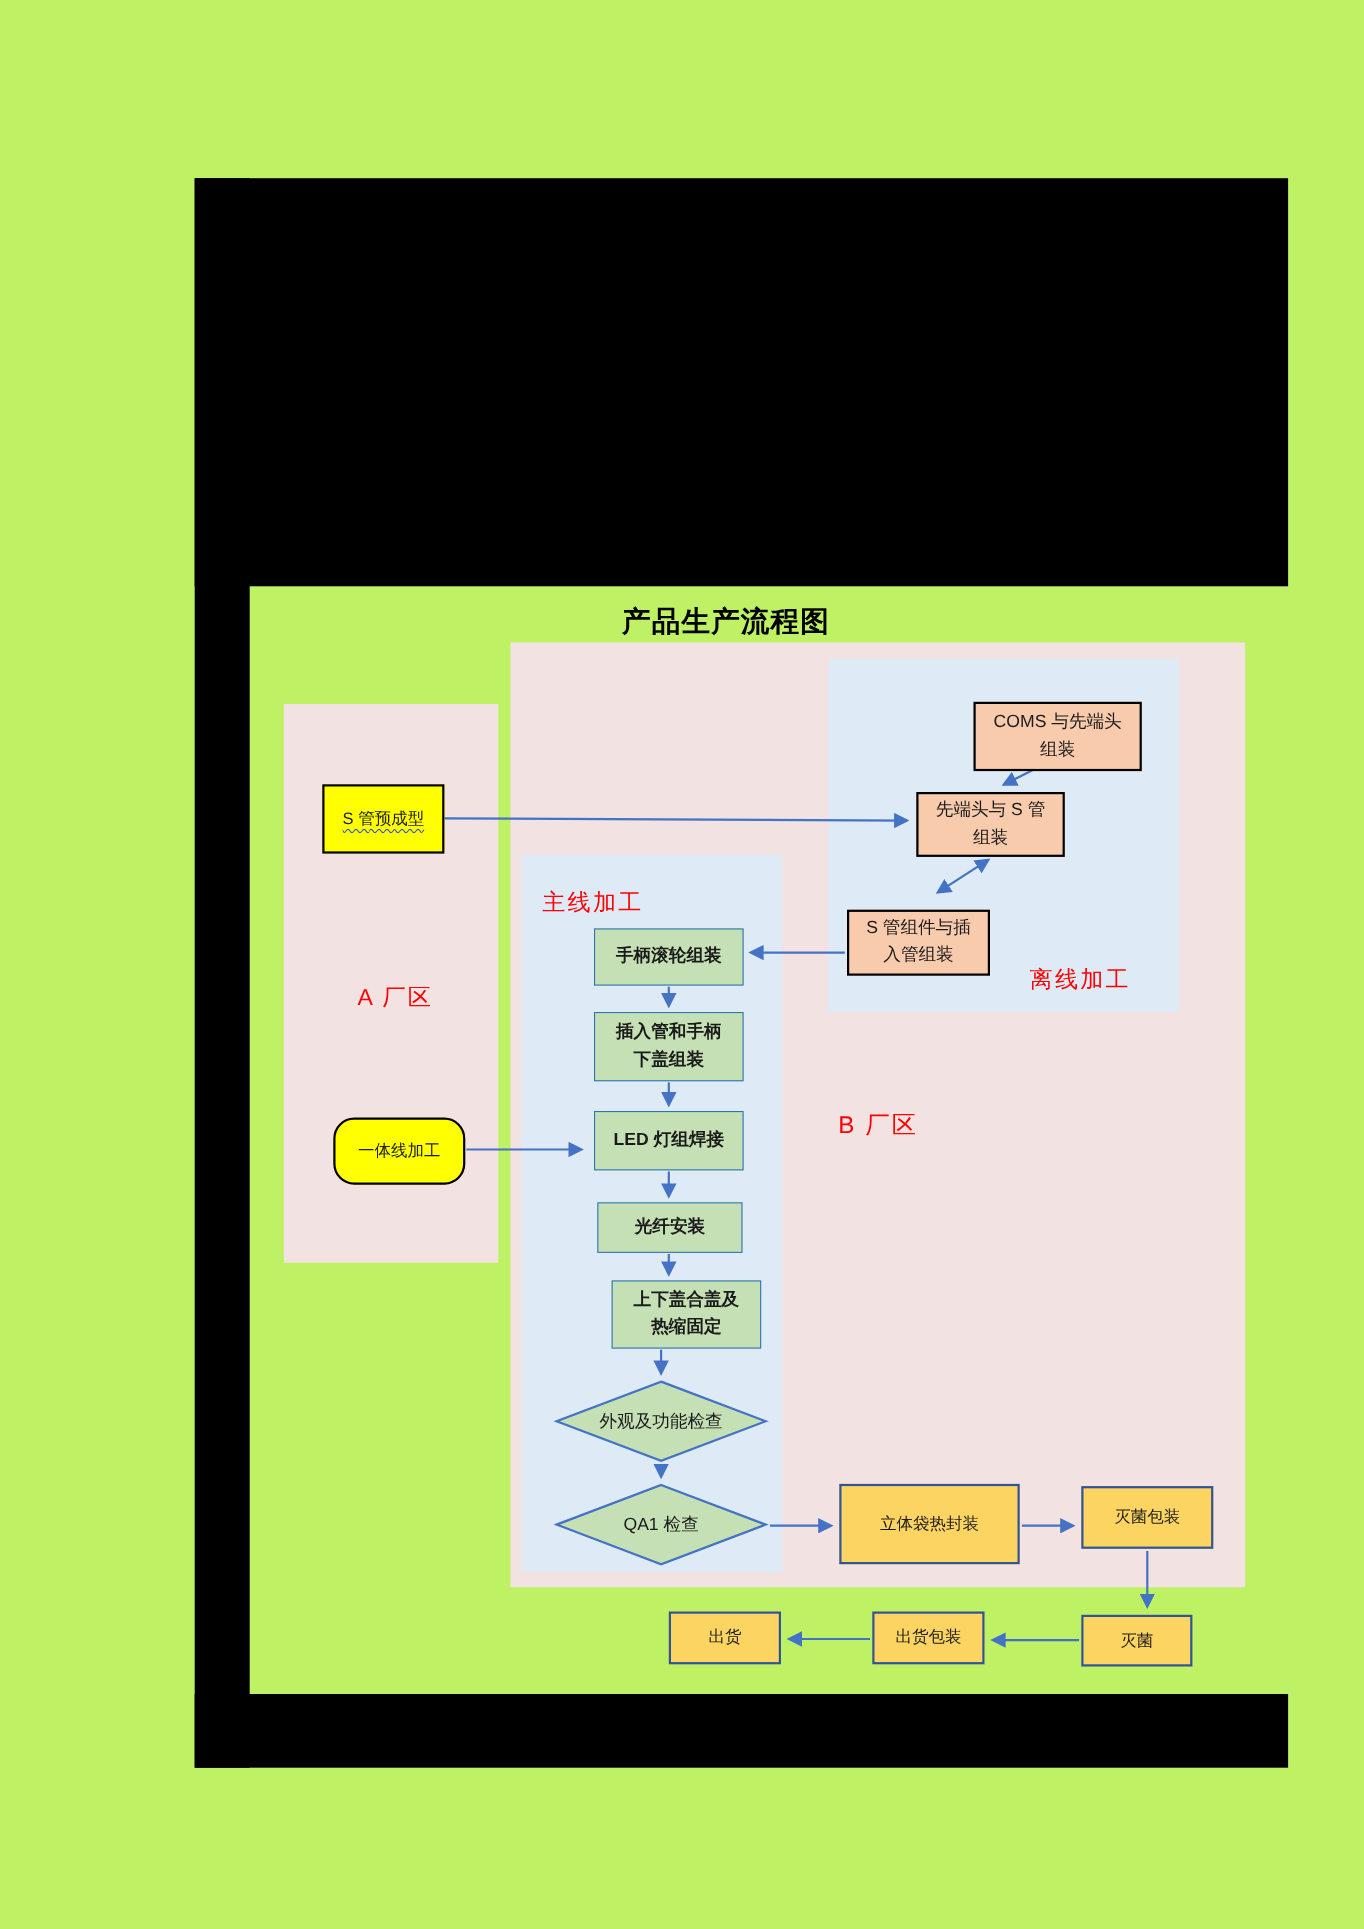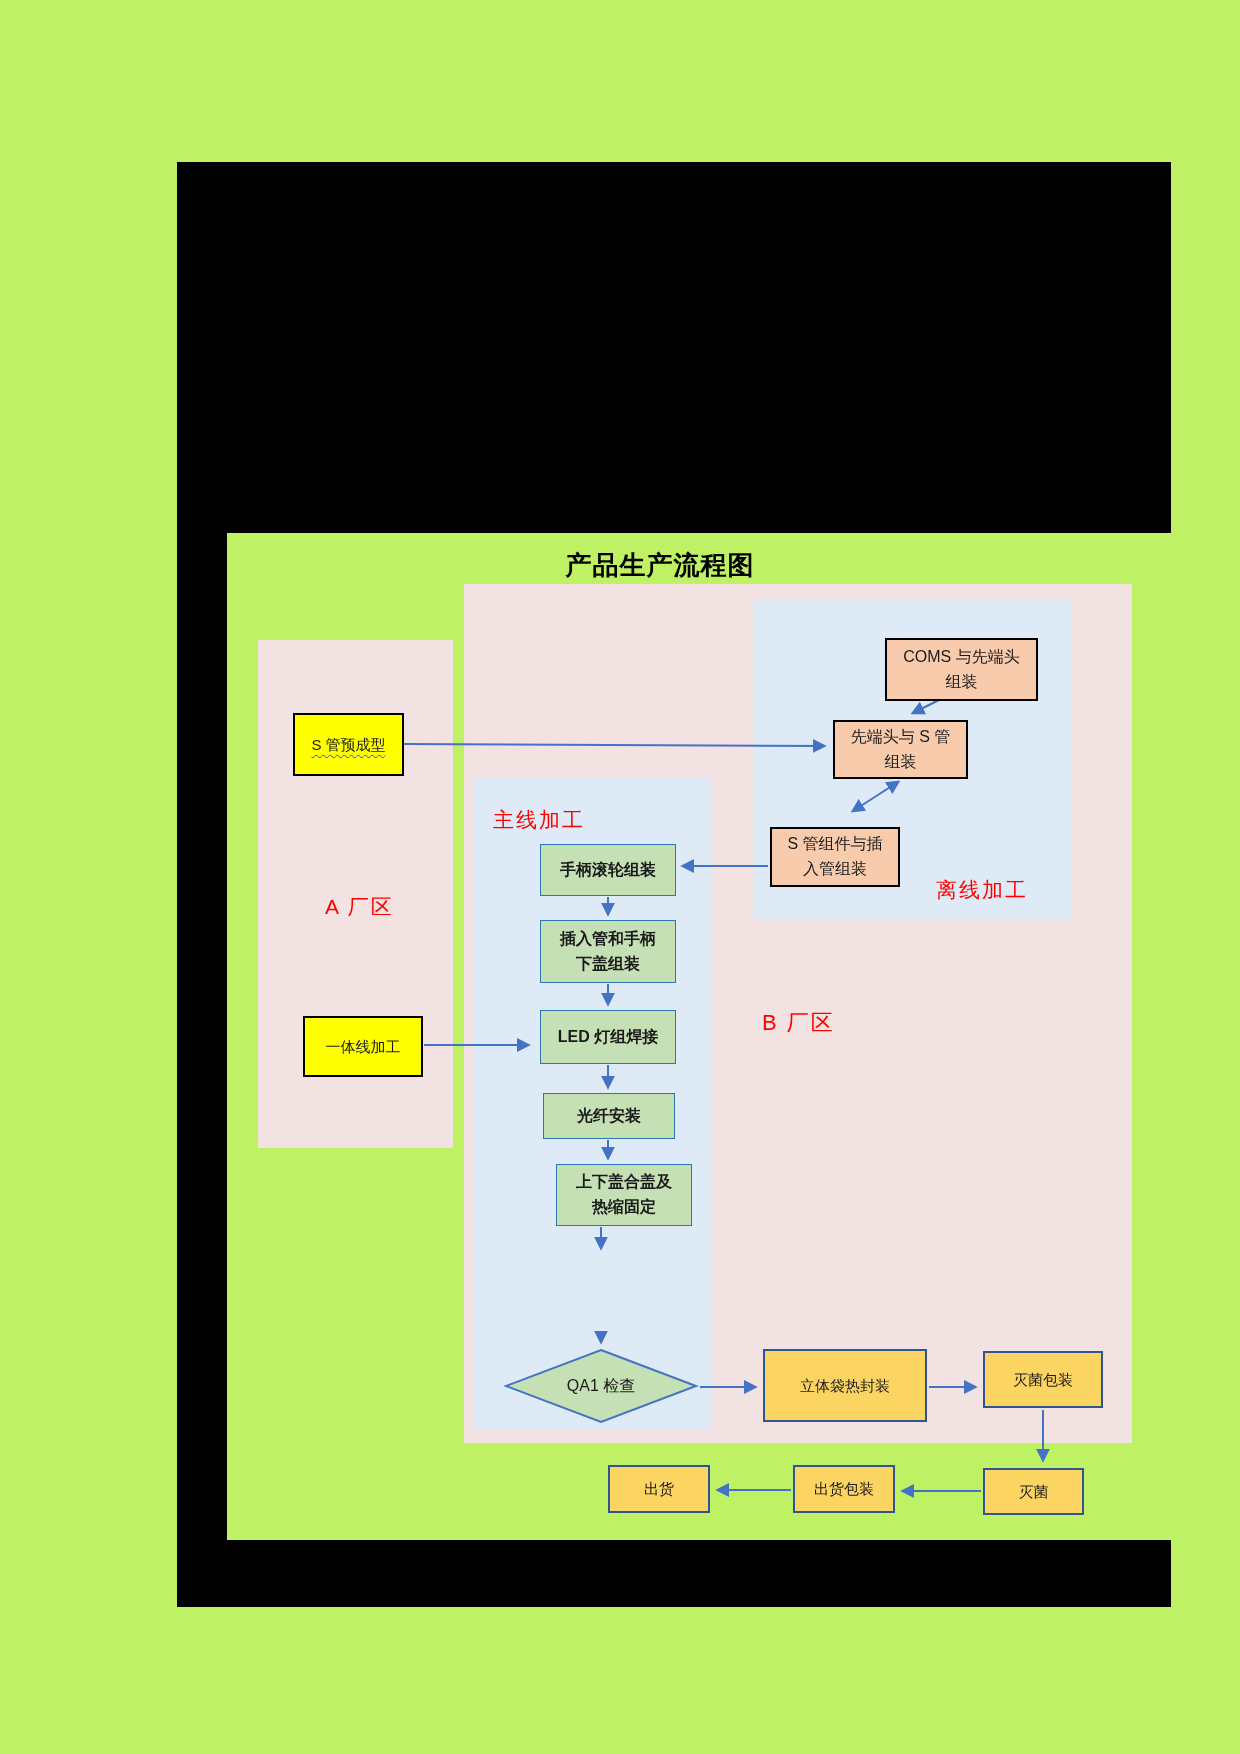--- a/index.html
+++ b/index.html
@@ -70,39 +70,45 @@
   </svg>
 
   <div class="rlabel" style="left:493px;top:806px;">主线加工</div>
   <div class="rlabel" style="left:325px;top:893px;">A 厂区</div>
   <div class="rlabel" style="left:936px;top:876px;">离线加工</div>
   <div class="rlabel" style="left:762px;top:1008px;font-size:22px;">B 厂区</div>
 
   <div class="node yellow" style="left:293px;top:713px;width:111px;height:63px;">
     <span class="squiggle">S 管预成型</span>
   </div>
-  <div class="node yellow" style="left:303px;top:1016px;width:120px;height:61px;">
+  <div class="node yellow" style="left:303px;top:1016px;width:120px;height:61px;border-radius:19px;">
     <span>一体线加工</span>
   </div>
 
   <div class="node orange" style="left:885px;top:622px;width:153px;height:63px;margin-top:16px;">COMS 与先端头
 组装</div>
   <div class="node orange" style="left:833px;top:720px;width:135px;height:59px;">先端头与 S 管
 组装</div>
   <div class="node orange" style="left:770px;top:827px;width:130px;height:60px;">S 管组件与插
 入管组装</div>
 
   <div class="node green" style="left:540px;top:844px;width:136px;height:52px;">手柄滚轮组装</div>
   <div class="node green" style="left:540px;top:920px;width:136px;height:63px;">插入管和手柄
 下盖组装</div>
   <div class="node green" style="left:540px;top:1010px;width:136px;height:54px;">LED 灯组焊接</div>
   <div class="node green" style="left:543px;top:1093px;width:132px;height:46px;">光纤安装</div>
   <div class="node green" style="left:540px;top:1164px;width:136px;height:62px;margin-left:16px;">上下盖合盖及
 热缩固定</div>
 
+  <div class="diamond" style="left:503px;top:1254px;width:196px;height:76px;">
+    <svg viewBox="0 0 196 76" preserveAspectRatio="none">
+      <polygon points="98,2 193,38 98,74 3,38" fill="#C5E0B4" stroke="#4472C4" stroke-width="2"></polygon>
+    </svg>
+    <span class="dtext">外观及功能检查</span>
+  </div>
   <div class="diamond" style="left:503px;top:1348px;width:196px;height:76px;">
     <svg viewBox="0 0 196 76" preserveAspectRatio="none">
       <polygon points="98,2 193,38 98,74 3,38" fill="#C5E0B4" stroke="#4472C4" stroke-width="2"></polygon>
     </svg>
     <span class="dtext">QA1 检查</span>
   </div>
 
   <div class="node amber" style="left:763px;top:1349px;width:164px;height:73px;">立体袋热封装</div>
   <div class="node amber" style="left:983px;top:1351px;width:120px;height:57px;">灭菌包装</div>
   <div class="node amber" style="left:983px;top:1468px;width:101px;height:47px;">灭菌</div>

